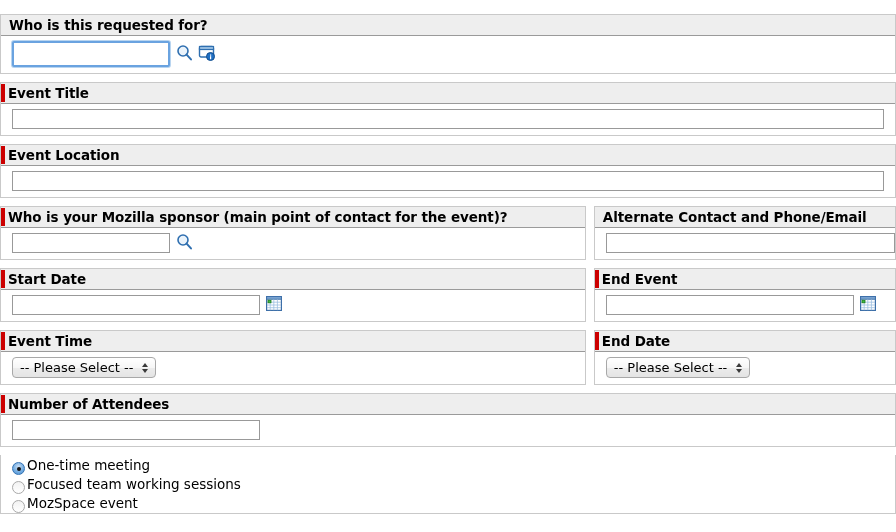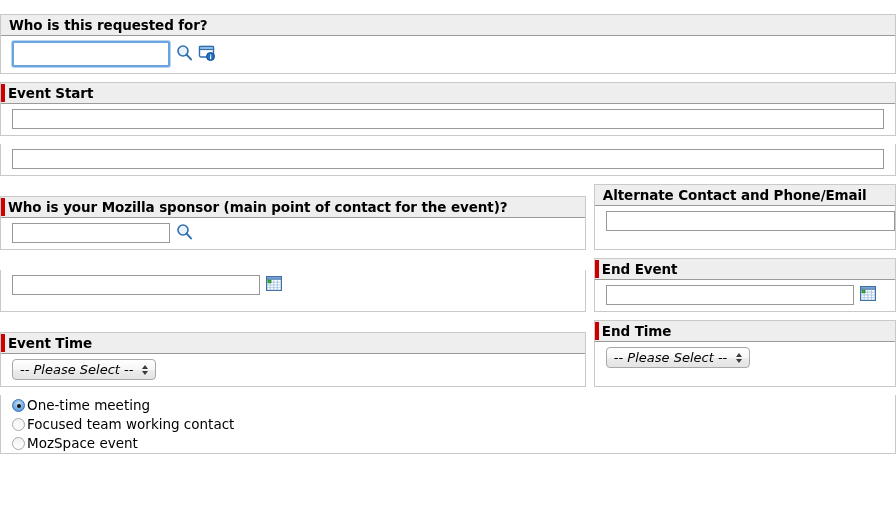--- a/index.html
+++ b/index.html
@@ -32,21 +32,21 @@
   .col {
     box-sizing: border-box;
     border: 1px solid #c9c9c9;
     border-top: none;
     background: #ffffff;
     display: flex;
     flex-direction: column;
     overflow: hidden;
   }
   .col.full   { width: 896px; }
-  .col.left   { width: 675px; margin-top: 12px; }
+  .col.left   { width: 675px; }
   .col.right  { width: 348px; margin-left: 8px; }
 
   
   .hdr {
     background: #eeeeee;
     border-top: 1px solid #c9c9c9;
     border-bottom: 1px solid #9a9a9a;
     height: 20px;
     display: flex;
     align-items: center;
@@ -120,21 +120,20 @@
     align-items: center;
     height: 21px;
     border: 1px solid #a8a8a8;
     border-radius: 4px;
     background: linear-gradient(to bottom, #ffffff 0%, #f6f6f6 50%, #ececec 51%, #e4e4e4 100%);
     padding: 0 5px 0 7px;
     box-sizing: border-box;
     font-size: 13px;
     color: #000;
     white-space: nowrap;
-    font-style: italic;
   }
   .sel .sel-lbl { line-height: 19px; }
   .sel .stepper {
     margin-left: 9px;
     margin-right: 2px;
     display: inline-flex;
     flex-direction: column;
     justify-content: center;
     line-height: 0;
   }
@@ -143,21 +142,21 @@
     border-left: 3.5px solid transparent;
     border-right: 3.5px solid transparent;
   }
   .tri-up { border-bottom: 4px solid #3a3a3a; margin-bottom: 2px; }
   .tri-dn { border-top: 4px solid #3a3a3a; }
 
   
   .radio-list { padding: 1px 0 0 11px; background:#fff; }
   .radio-item {
     display: flex;
-    align-items: center;
+    align-items: flex-end;
     height: 19px;
   }
   .radio-item .rlabel {
     font-size: 13.5px;
     line-height: 19px;
     margin-left: 2px;
     white-space: nowrap;
   }
   .rb {
     width: 13px; height: 13px;
@@ -211,30 +210,34 @@
           </svg>
         </span>
       </div>
     </div>
   </div>
 
   <div class="section">
     <div class="col full">
       <div class="hdr">
         <span class="reqbar"></span>
-        <span class="lbl">Event Start</span>
+        <span class="lbl">Event Title</span>
       </div>
       <div class="bodyrow">
         <input class="txt w-full" type="text" value="" style="">
       </div>
     </div>
   </div>
 
   <div class="section">
     <div class="col full">
+      <div class="hdr">
+        <span class="reqbar"></span>
+        <span class="lbl">Event Location</span>
+      </div>
       <div class="bodyrow">
         <input class="txt w-full" type="text" value="" style="">
       </div>
     </div>
   </div>
 
   <div class="section">
     <div class="col left">
       <div class="hdr">
         <span class="reqbar"></span>
@@ -255,20 +258,24 @@
         <span class="lbl">Alternate Contact and Phone/Email</span>
       </div>
       <div class="bodyrow">
         <input class="txt w-alt" type="text" value="" style="">
       </div>
     </div>
   </div>
 
   <div class="section">
     <div class="col left">
+      <div class="hdr">
+        <span class="reqbar"></span>
+        <span class="lbl">Start Date</span>
+      </div>
       <div class="bodyrow">
         <input class="txt w-date" type="text" value="" style="">
         <span class="icon icon-cal">
           <svg width="16" height="15" viewBox="0 0 16 15">
             <rect x="0.6" y="0.6" width="14.8" height="13.8" fill="#ffffff" stroke="#3d6fa8" stroke-width="1.2"></rect>
             <rect x="0.6" y="0.6" width="14.8" height="2.6" fill="#7fa8d4" stroke="#3d6fa8" stroke-width="1"></rect>
             <g stroke="#9dbfe0" stroke-width="0.8">
               <line x1="4.2" y1="3.4" x2="4.2" y2="14.2"></line>
               <line x1="7.8" y1="3.4" x2="7.8" y2="14.2"></line>
               <line x1="11.4" y1="3.4" x2="11.4" y2="14.2"></line>
@@ -319,45 +326,56 @@
           <span class="stepper">
             <span class="tri-up"></span>
               <span class="tri-dn"></span>
           </span>
         </div>
       </div>
     </div>
     <div class="col right">
       <div class="hdr">
         <span class="reqbar"></span>
-        <span class="lbl">End Time</span>
+        <span class="lbl">End Date</span>
       </div>
       <div class="bodyrow">
         <div class="sel">
           <span class="sel-lbl">-- Please Select --</span>
           <span class="stepper">
             <span class="tri-up"></span>
               <span class="tri-dn"></span>
           </span>
         </div>
       </div>
     </div>
   </div>
 
+  <div class="section">
+    <div class="col full">
+      <div class="hdr">
+        <span class="reqbar"></span>
+        <span class="lbl">Number of Attendees</span>
+      </div>
+      <div class="bodyrow">
+        <input class="txt w-att" type="text" value="" style="">
+      </div>
+    </div>
+  </div>
 
   <div class="section">
     <div class="col full">
       <div class="radio-list">
         <div class="radio-item">
           <span class="rb on"></span>
           <span class="rlabel">One-time meeting</span>
         </div>
         <div class="radio-item">
           <span class="rb off"></span>
-          <span class="rlabel">Focused team working contact</span>
+          <span class="rlabel">Focused team working sessions</span>
         </div>
         <div class="radio-item">
           <span class="rb off"></span>
           <span class="rlabel">MozSpace event</span>
         </div>
 
       </div>
     </div>
   </div>
 

